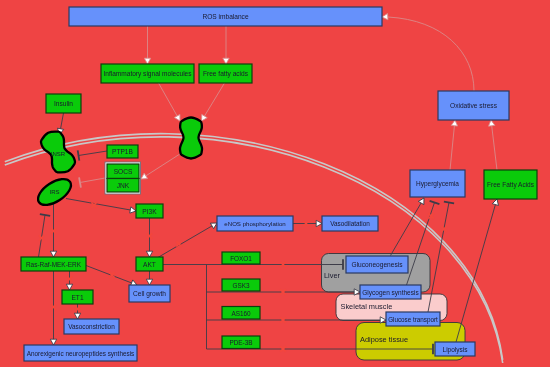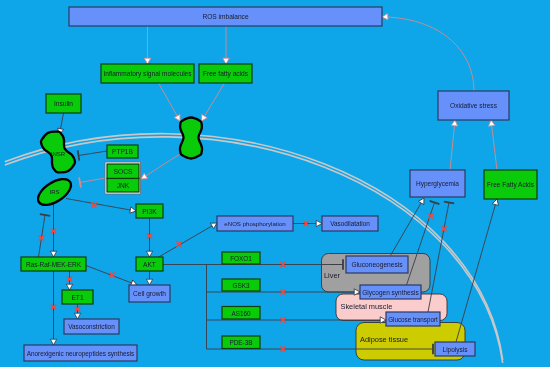--- a/index.html
+++ b/index.html
@@ -1,18 +1,18 @@
 <!DOCTYPE html>
 <html><head>
 <meta charset="utf-8">
 <style>
   html,body{margin:0;padding:0;}
   body{width:550px;height:367px;background:#fdfdfd;
        font-family:"Liberation Sans",sans-serif;overflow:hidden;}
-  #stage{position:relative;width:550px;height:367px;background:#0ea5e9;}
+  #stage{position:relative;width:550px;height:367px;background:#ef4444;}
   svg#diagram{position:absolute;left:0;top:0;display:block;}
   .nodelabel{font-family:"Liberation Sans",sans-serif;fill:#1a1a2e;
              text-anchor:middle;dominant-baseline:central;}
   .complabel{font-family:"Liberation Sans",sans-serif;fill:#1a1a2e;}
 </style>
 </head>
 <body>
 
 <div id="stage">
   <svg id="diagram" width="550" height="367" viewBox="0 0 550 367">

